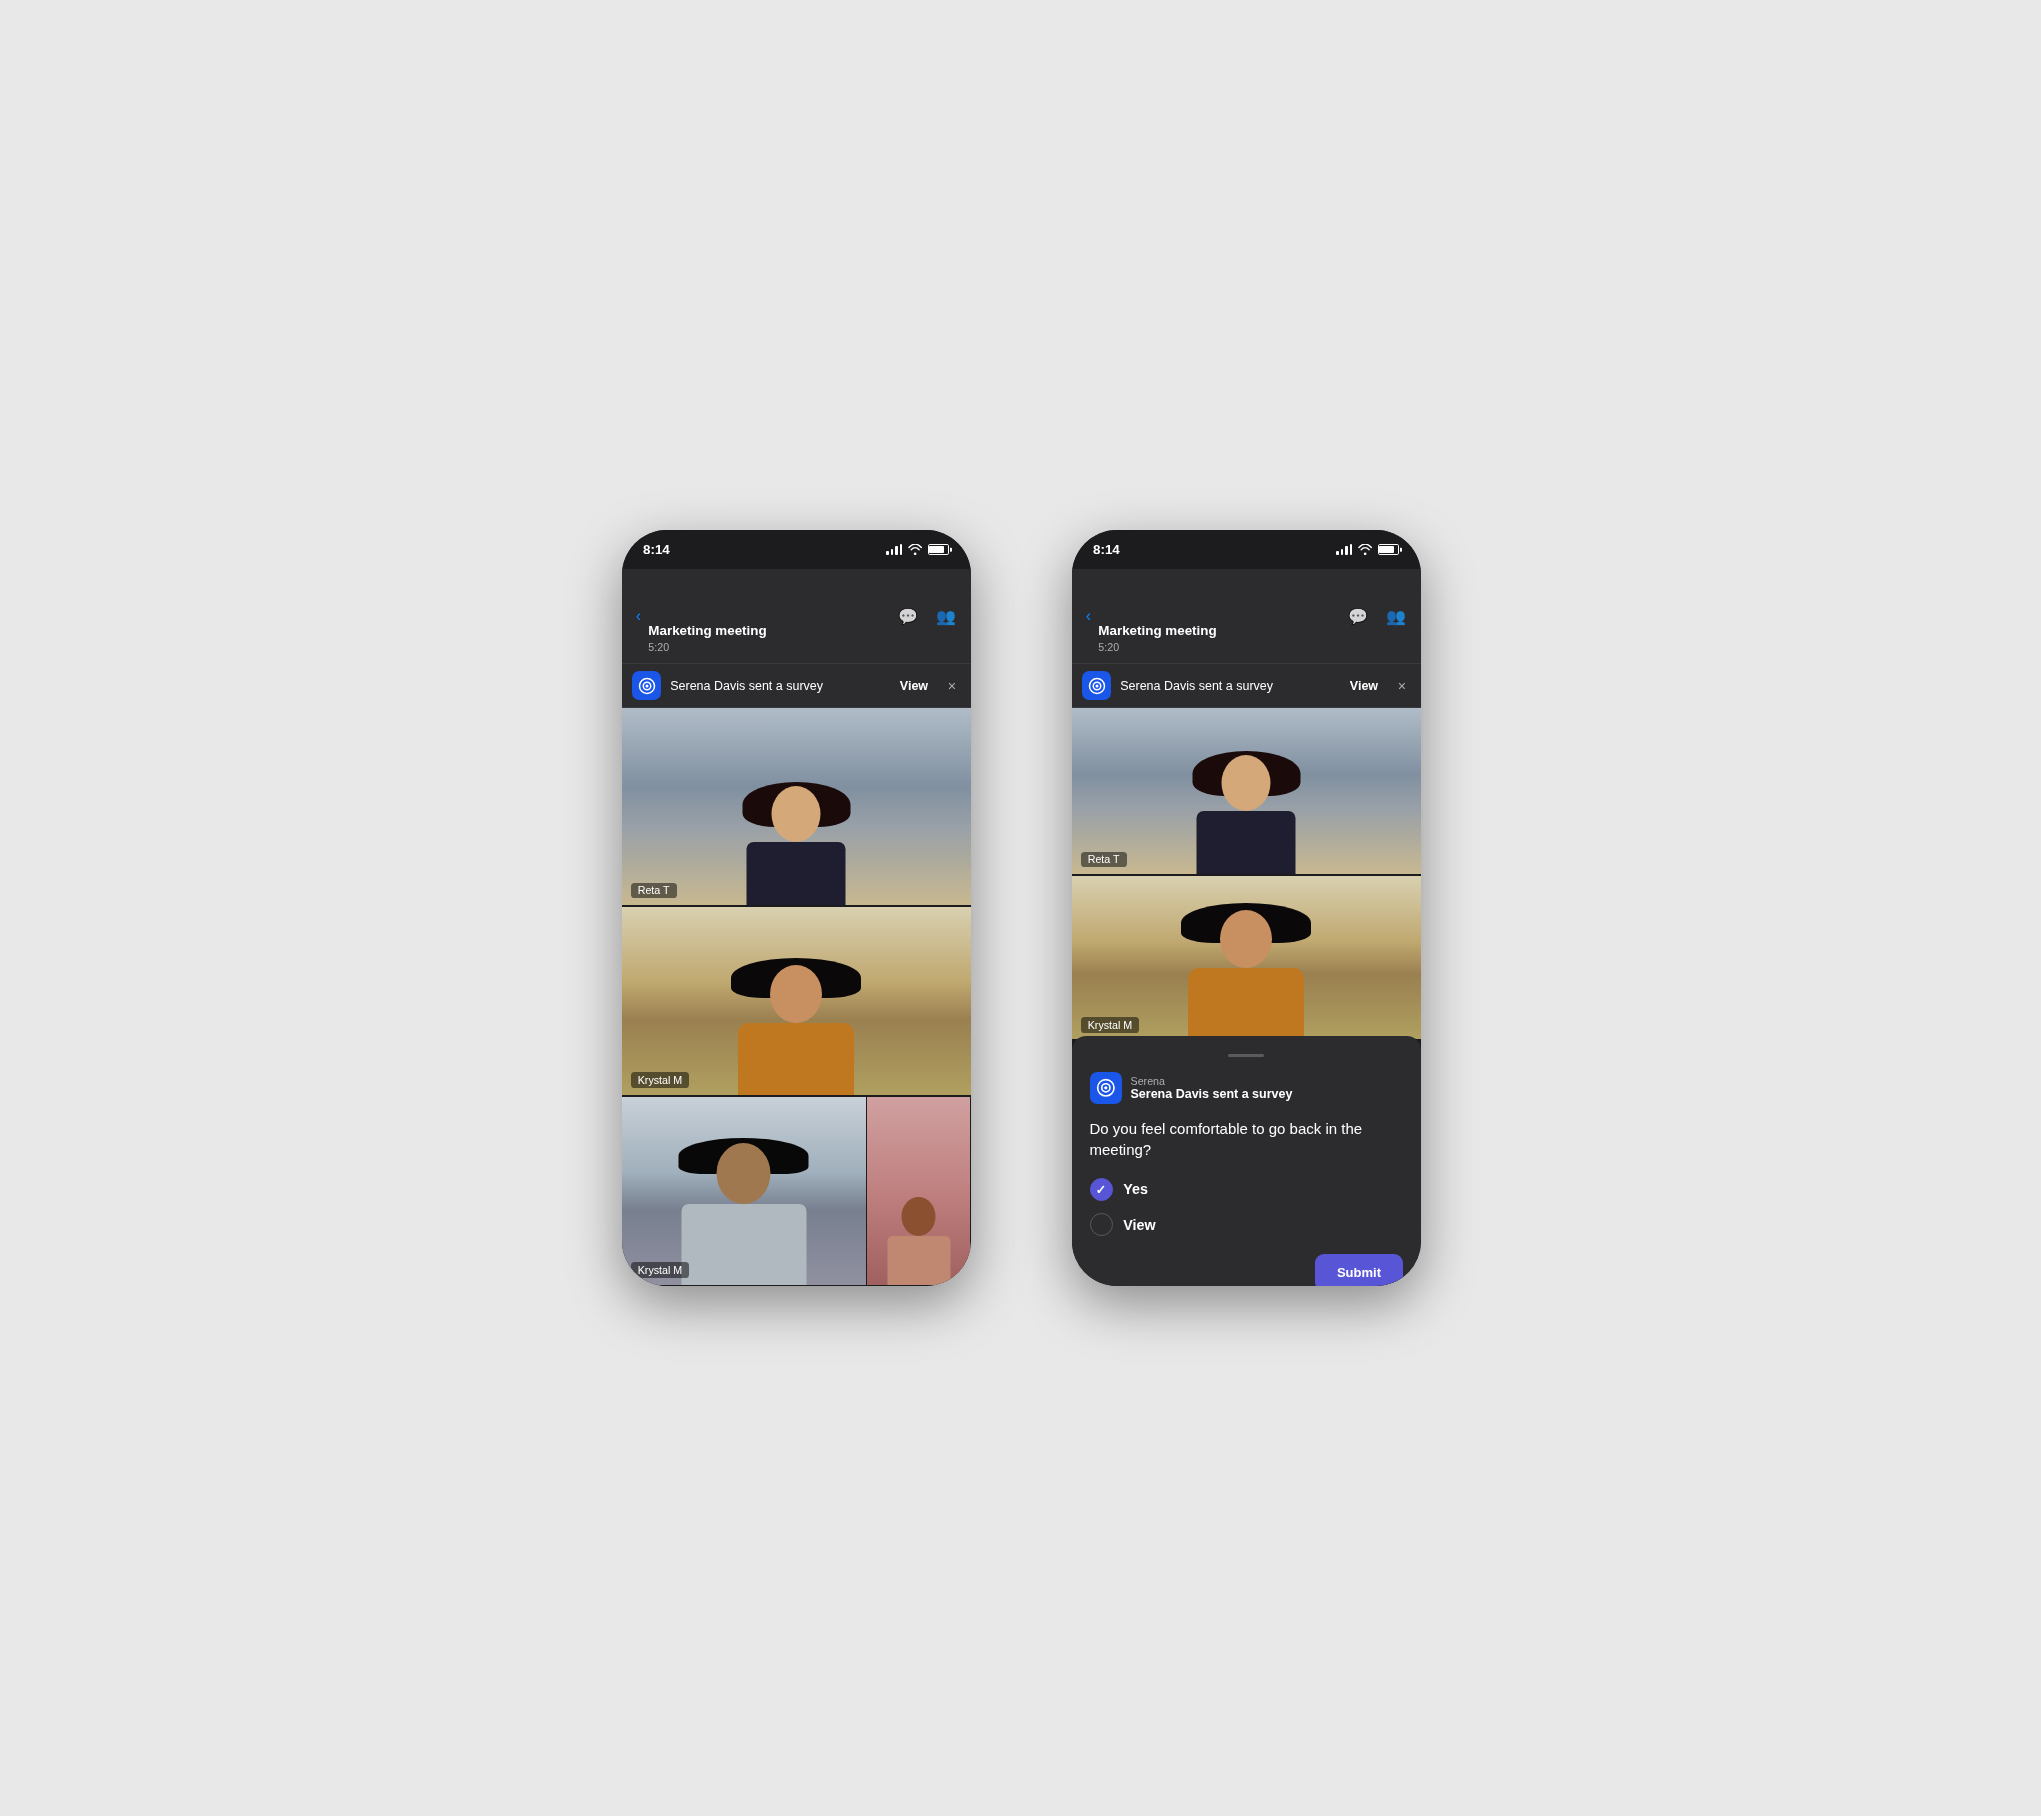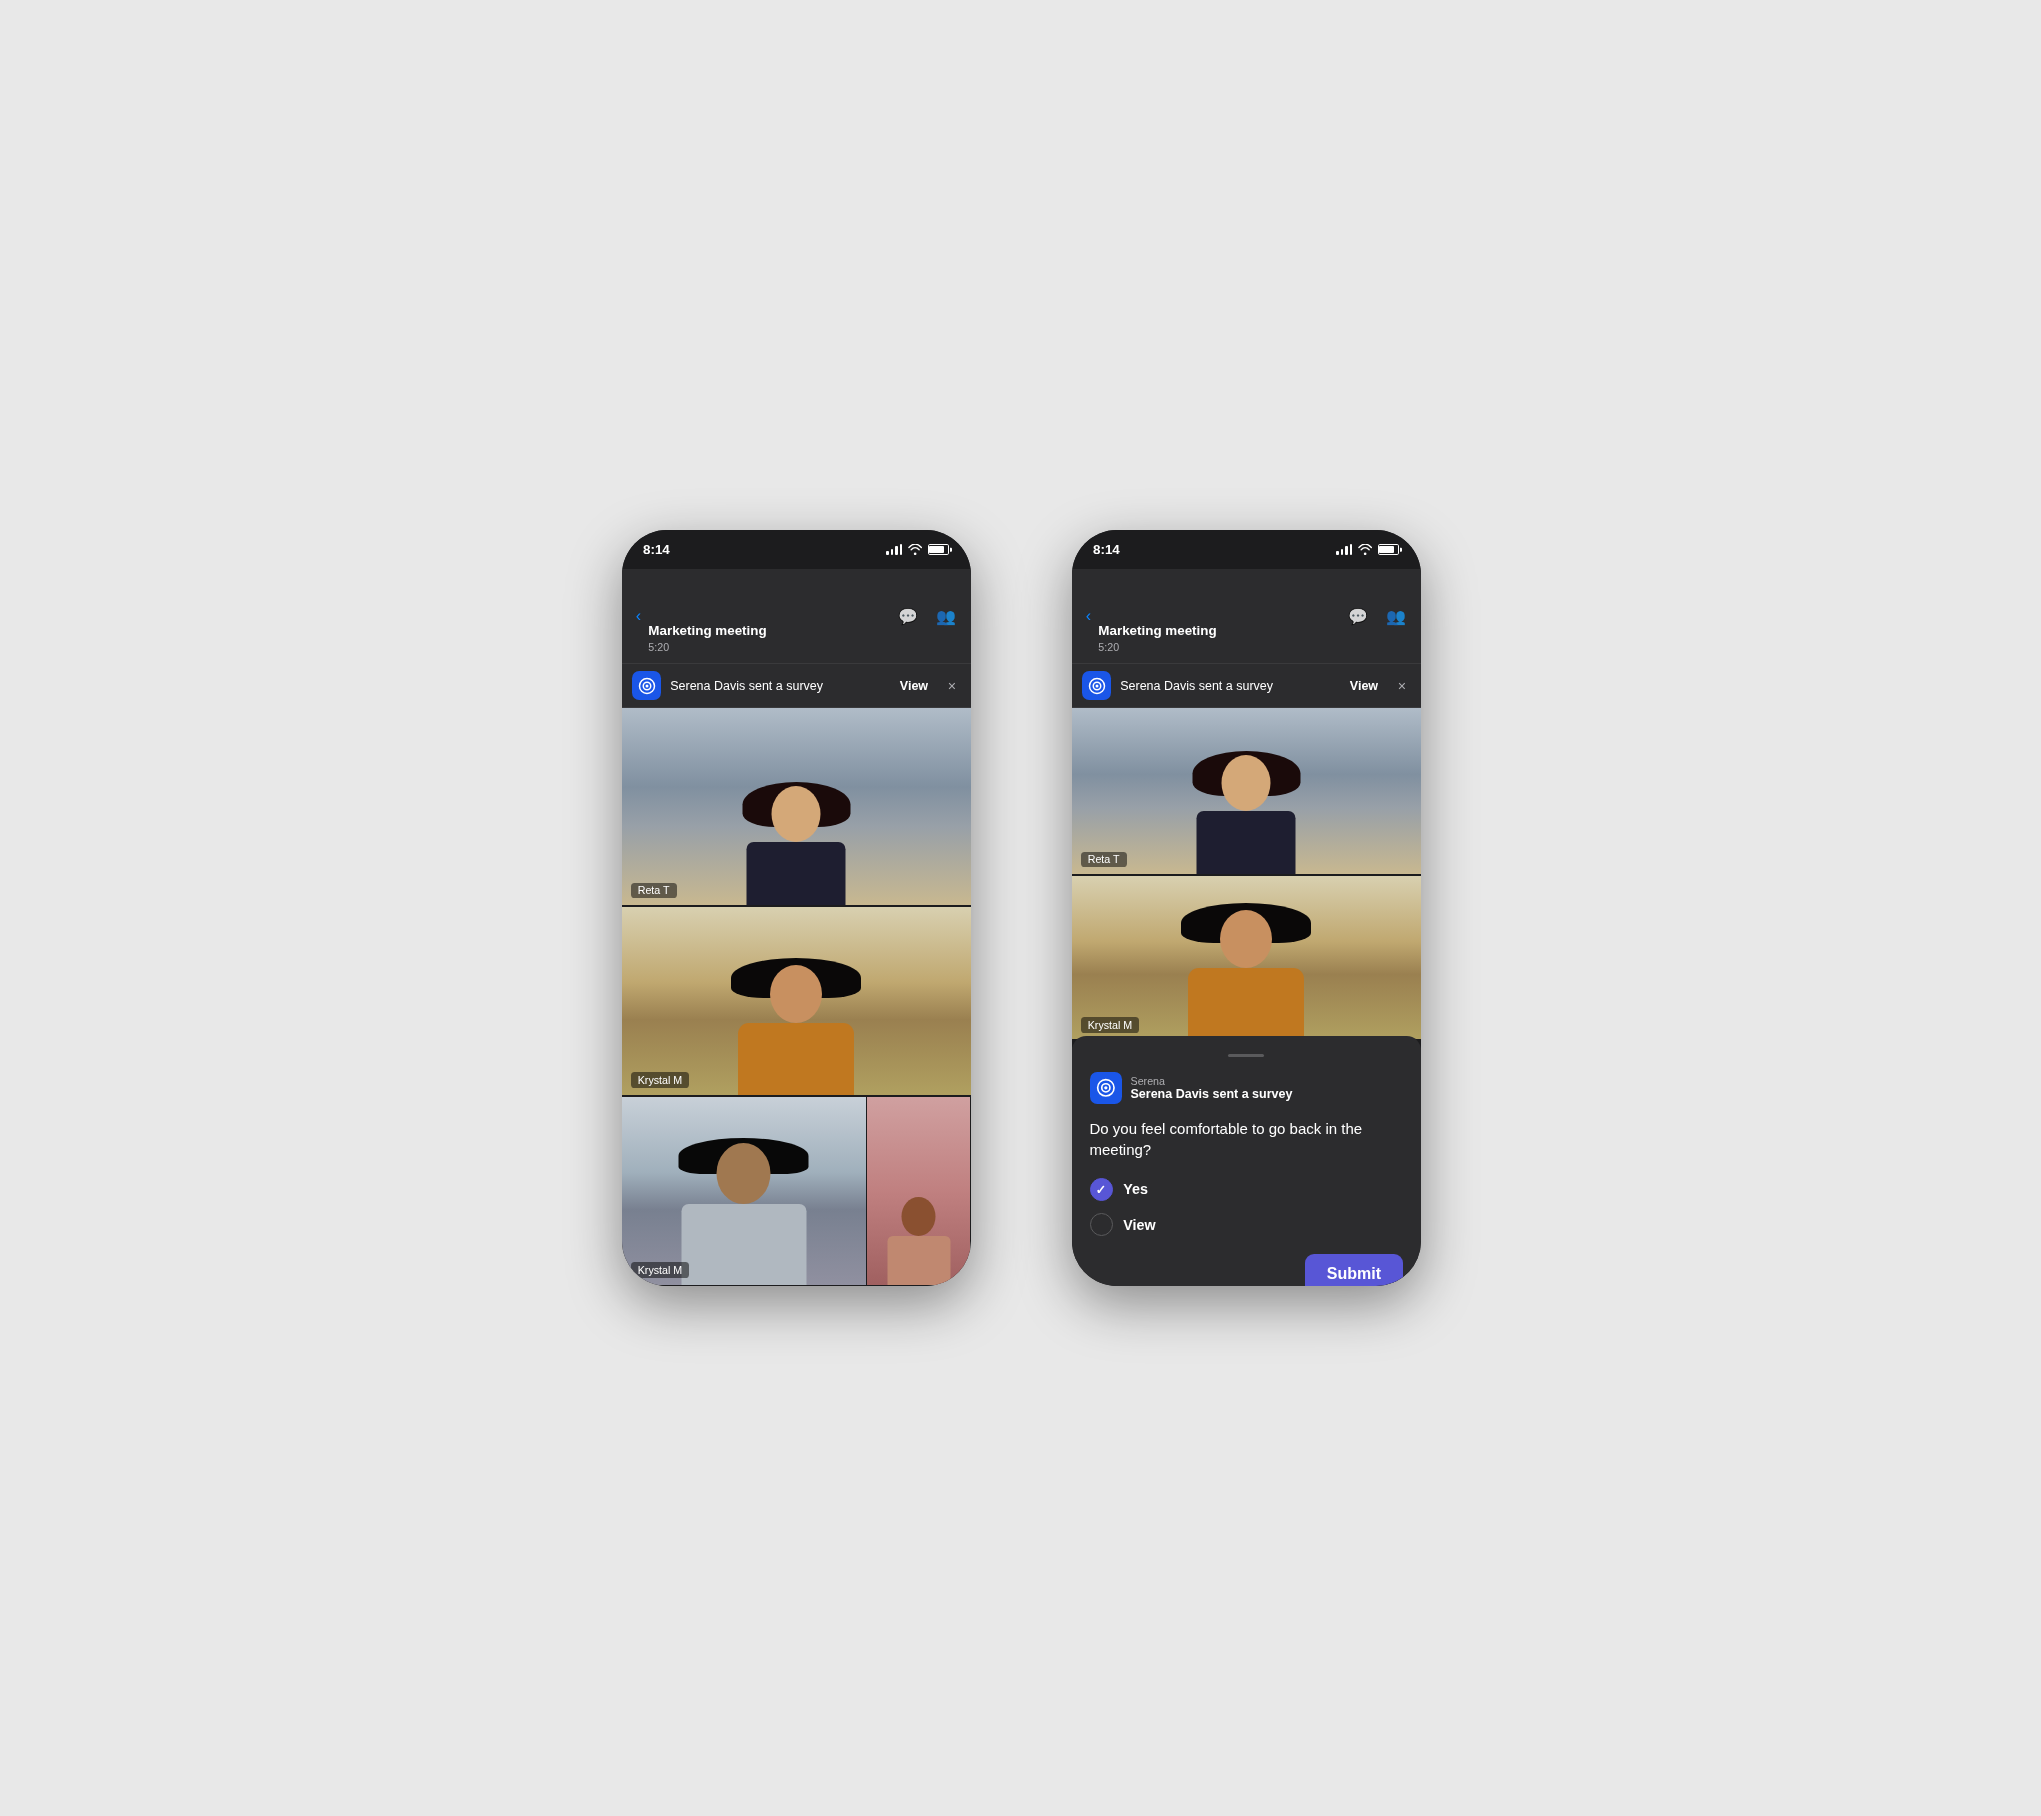--- a/index.html
+++ b/index.html
@@ -299,21 +299,21 @@
     .option-label {
       color: white;
       font-size: 14.3px;
     }
     .submit-btn {
       background: #5856d6;
       color: white;
       border: none;
       border-radius: 9px;
       padding: 10.7px 21.5px;
-      font-size: 16px;
+      font-size: 13px;
       font-weight: 600;
       cursor: pointer;
       float: right;
     }
     .survey-footer {
       display: flex;
       align-items: center;
       justify-content: flex-end;
       gap: 14.3px;
       padding: 10.7px 14.3px;

